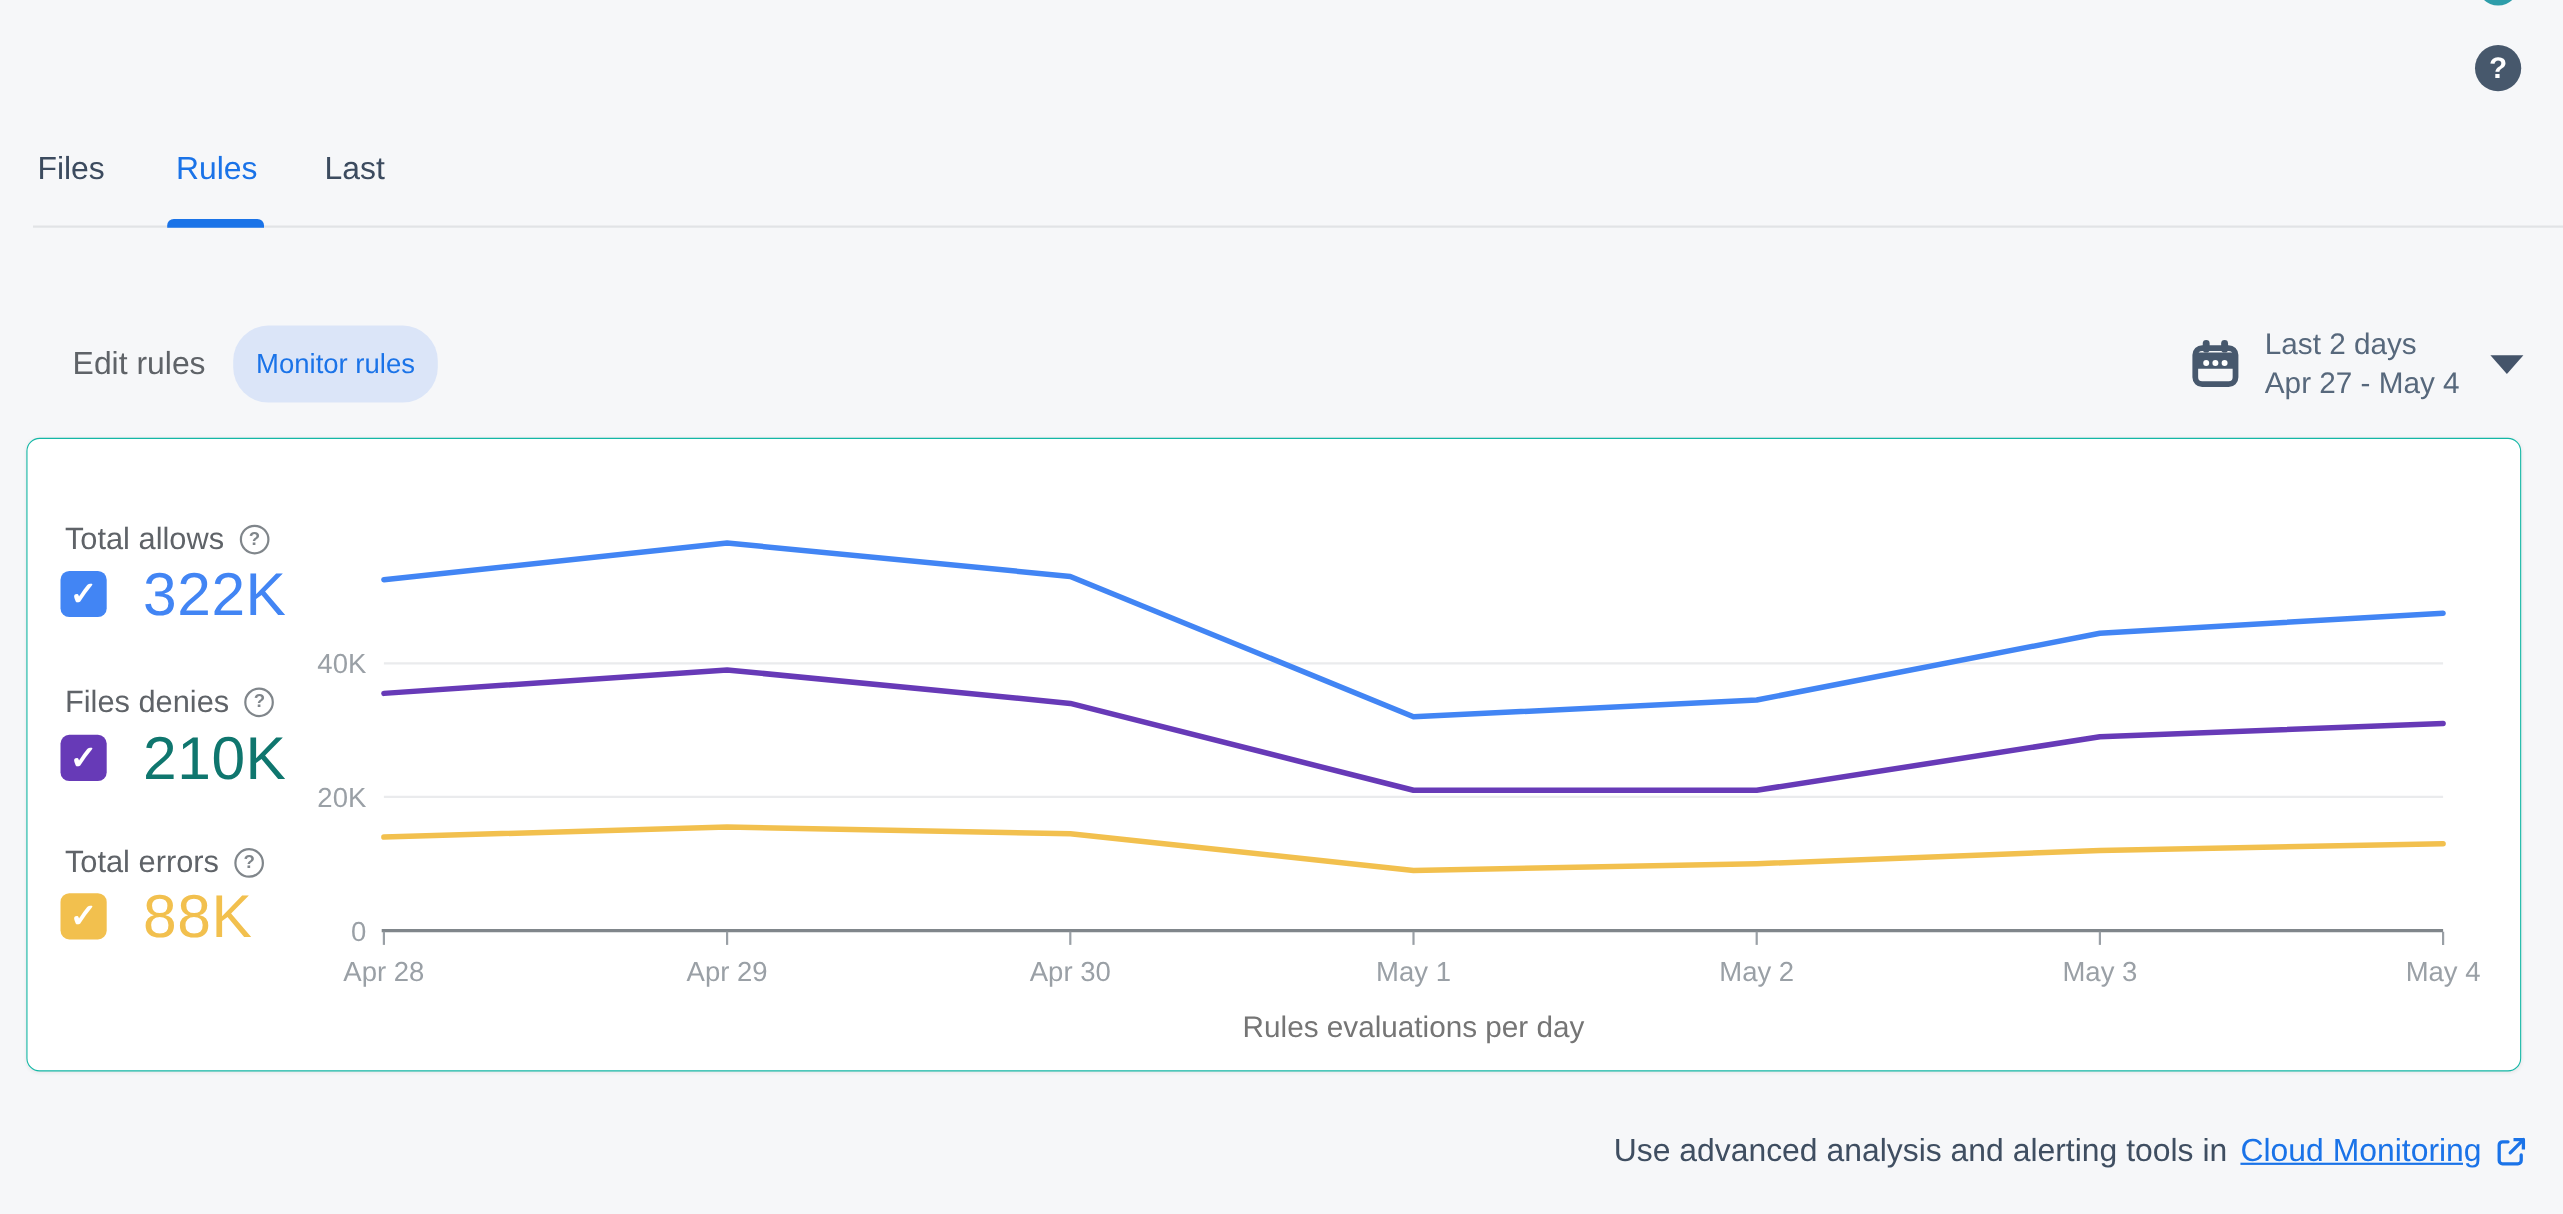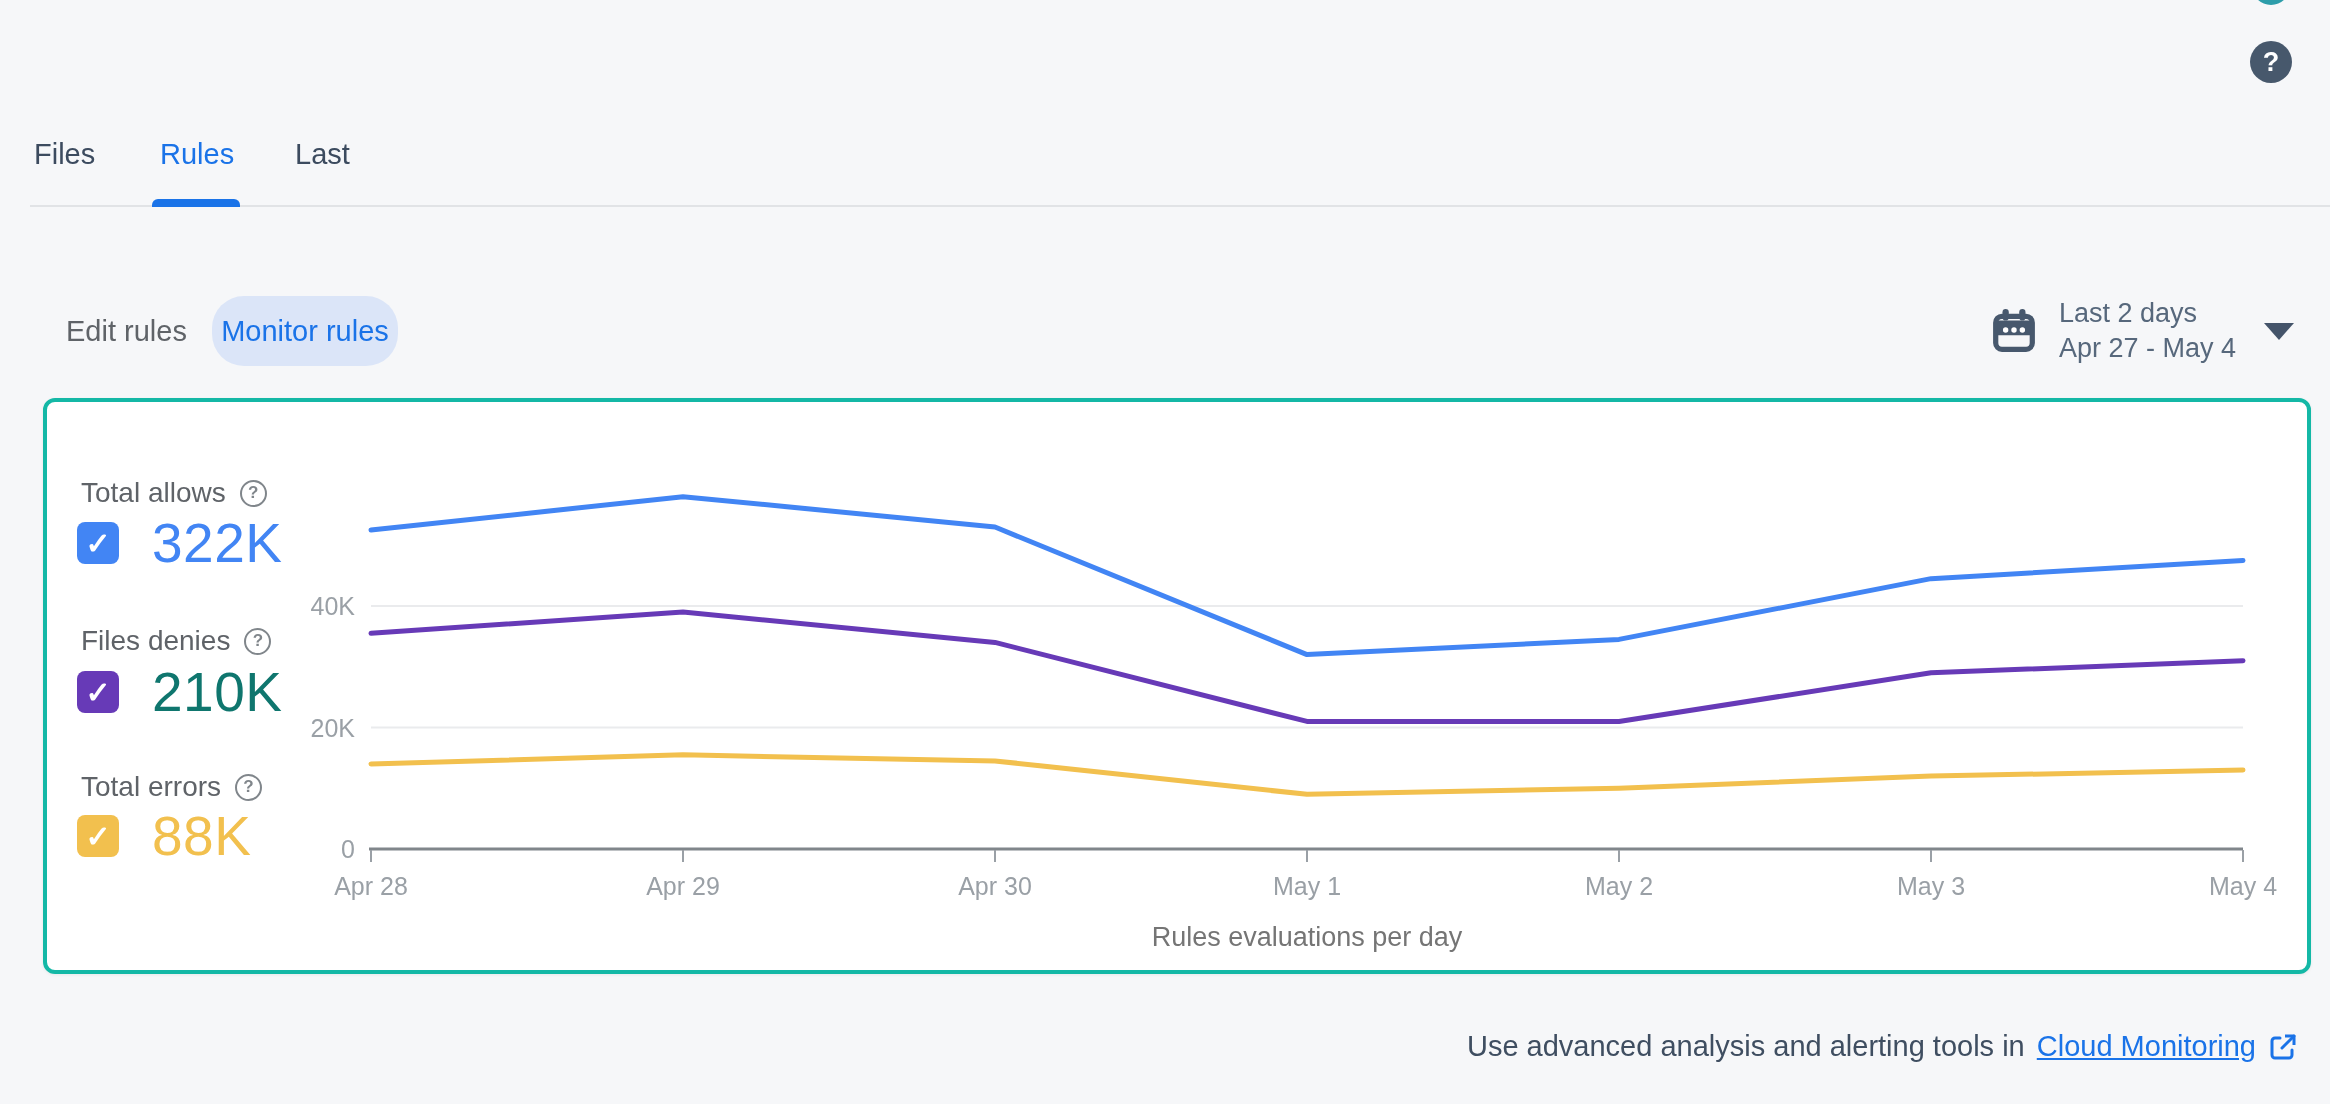--- a/index.html
+++ b/index.html
@@ -54,37 +54,37 @@
   
   .edit-rules-btn {
     position:absolute; left:66px; top:296px; height:70px;
     display:flex; align-items:center;
     font-size:29px; font-weight:400; color:#5f6368; cursor:pointer;
   }
   .monitor-pill {
     position:absolute; left:212px; top:296px; width:186px; height:70px;
     background:#dbe5f8; border-radius:32px;
     display:flex; align-items:center; justify-content:center;
-    font-size:29px; font-weight:500; color:#1a73e8; cursor:pointer;
+    font-size:25px; font-weight:500; color:#1a73e8; cursor:pointer;
   }
   .date-range {
     position:absolute; right:36px; top:293px; height:76px;
     display:flex; align-items:center; gap:22px; cursor:pointer;
   }
   .date-lines { text-align:left; color:#57687c; font-size:27px; line-height:35px; }
   .caret-down {
     width:0; height:0; margin-left:6px;
     border-left:15px solid transparent; border-right:15px solid transparent;
     border-top:17px solid #44546a;
   }
 
   
   .card {
-    position:absolute; left:43px; top:398px; width:2268px; height:576px;
-    background:#ffffff; border:4px solid #14b8a6; border-radius:12px;
+    position:absolute; left:24px; top:398px; width:2268px; height:576px;
+    background:#ffffff; border:1px solid #14b8a6; border-radius:12px;
     box-shadow:0 1px 3px rgba(60,64,67,0.08);
   }
   .legend-label-row {
     position:absolute; left:34px; display:flex; align-items:center; gap:14px;
     font-size:28px; color:#5f6368;
   }
   .help-outline {
     width:27px; height:27px; border-radius:50%;
     border:2.5px solid #80868b; color:#80868b;
     display:flex; align-items:center; justify-content:center;

